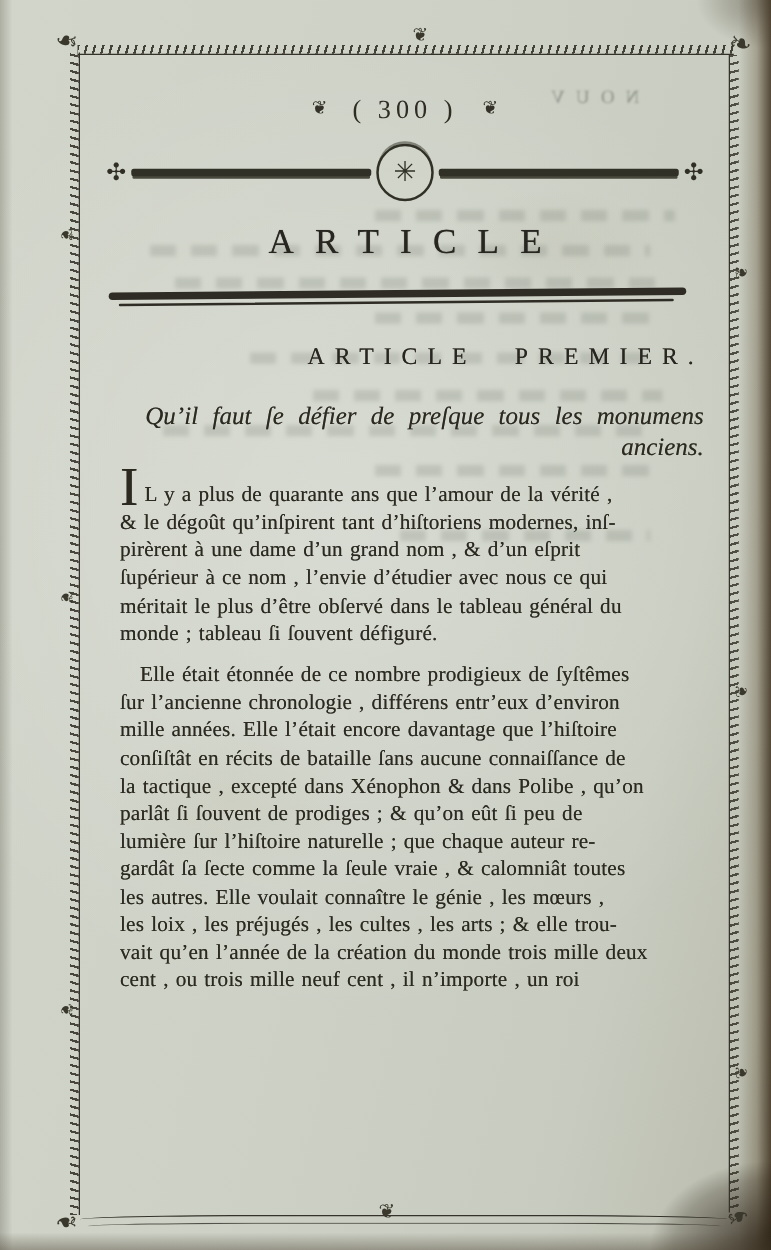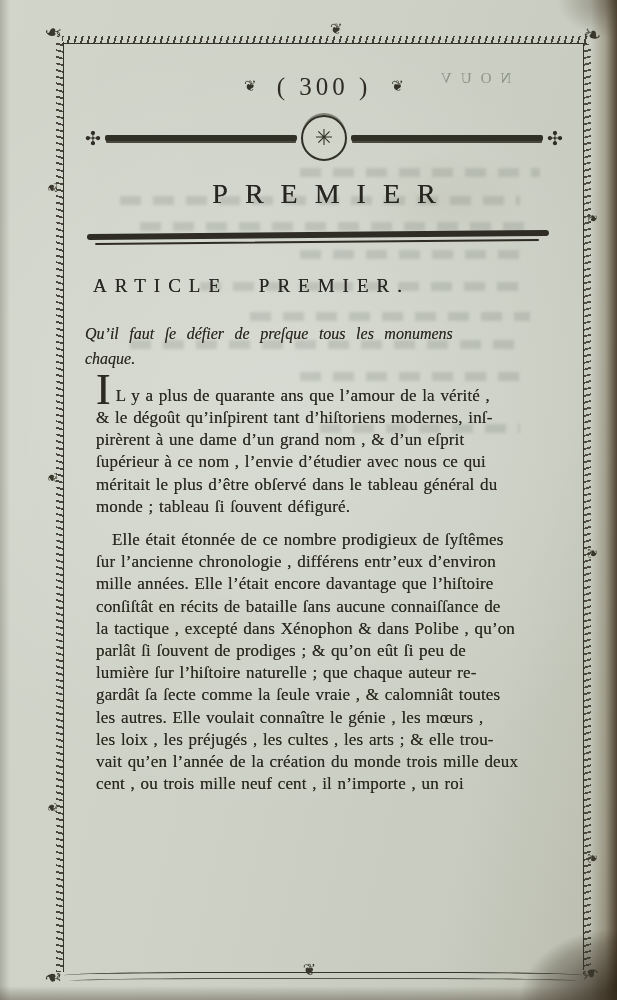--- a/index.html
+++ b/index.html
@@ -54,43 +54,43 @@
   .fl-br{right:18px; bottom:16px; font-size:22px; transform:scale(1,-1) rotate(10deg);}
   .fl-topcenter{left:330px; top:22px; font-size:15px;}
   .sprig{position:absolute; font-size:13px; color:#3a382c;}
   .sp-l{left:47px; transform:rotate(90deg);}
   .sp-r{right:18px; transform:rotate(-90deg);}
 
   
   .content{position:absolute; left:85px; top:0; width:478px; z-index:3;}
 
   .pageno-row{margin-top:74px; display:flex; justify-content:center; align-items:center; gap:20px; height:26px;}
-  .pageno{font-size:25px; letter-spacing:4px; color:#2e2c23;}
+  .pageno{font-size:21px; letter-spacing:4px; color:#2e2c23;}
   .fleuron{font-size:15px; color:#343228; transform:translateY(-1px);}
 
   .divider1{margin-top:16px; display:flex; align-items:center; height:44px;}
   .d1-end{font-size:19px; color:#302e25;}
   .d1-bar{flex:1; height:6px; background:#313026; box-shadow:0 3px 0 -1px rgba(49,48,38,.85); margin:0 4px; border-radius:2px;}
   .d1-medal{width:42px; height:42px; border:2.4px solid #313026; border-radius:50%;
     display:flex; align-items:center; justify-content:center; font-size:22px; color:#313026;
     box-shadow:0 -3px 0 -1px rgba(49,48,38,.5); background:rgba(210,213,202,.6);}
 
   .title-main{margin-top:18px; text-align:center; font-size:28px; letter-spacing:17px; text-indent:17px;
     color:#282620; text-shadow:0 0 .6px rgba(40,38,30,.8);}
   .title-sub{margin-top:16px; text-align:center; font-style:italic; font-size:22px;
     letter-spacing:5px; word-spacing:12px; text-indent:5px; color:#282620; text-shadow:0 0 .5px rgba(40,38,30,.7);}
 
   .rule2{margin-top:22px; margin-left:2px; width:462px; transform:rotate(-0.5deg);}
   .rule2 .r-thick{height:5.5px; background:#2e2c24; border-radius:3px;}
   .rule2 .r-thin{height:1.8px; background:#2e2c24; margin-top:3.5px; margin-left:8px; width:96%; border-radius:2px;}
 
-  .article-heading{margin-top:32px; text-align:left; font-size:19px; letter-spacing:8px;
+  .article-heading{margin-top:32px; text-align:right; font-size:19px; letter-spacing:8px;
     word-spacing:18px; text-indent:8px; color:#282620; text-shadow:0 0 .5px rgba(40,38,30,.75);}
 
-  .epigraph{margin-top:24px; text-align:left; font-style:italic; font-size:16px;
+  .epigraph{margin-top:24px; text-align:right; font-style:italic; font-size:20px;
     line-height:25px; word-spacing:6.5px; color:#2b2920; text-shadow:0 0 .4px rgba(40,38,30,.6);}
 
   .paragraphs{margin-top:14px;}
   .para{margin:11px; white-space:pre-line; font-size:17px; line-height:22.2px;
     letter-spacing:.15px; word-spacing:1.2px; text-indent:16px;
     text-shadow:0 0 .45px rgba(40,38,30,.7);}
   .para.first{text-indent:0;}
   .dropcap{font-size:44px; line-height:0; position:relative; top:3px; margin-right:4px; letter-spacing:1px;}
 </style>
 </head>
@@ -142,32 +142,32 @@
     <div class="divider1">
       <span class="d1-end">✣</span>
       <div class="d1-bar"></div>
       <div class="d1-medal">
         <span>✳</span>
       </div>
       <div class="d1-bar"></div>
       <span class="d1-end">✣</span>
     </div>
 
-    <div class="title-main">PREMIER</div>
+    <div class="title-main">ARTICLE</div>
 
     <div class="rule2">
       <div class="r-thick"></div>
         <div class="r-thin"></div>
     </div>
 
     <div class="article-heading">ARTICLE PREMIER.</div>
 
     <div class="epigraph">
         <div>Qu’il faut ſe défier de preſque tous les monumens</div>
-        <div>chaque.</div>
+        <div>anciens.</div>
       </div>
 
     <div class="paragraphs">
         <p class="para first"><span class="dropcap">I</span>L y a plus de quarante ans que l’amour de la vérité ,
 &amp; le dégoût qu’inſpirent tant d’hiſtoriens modernes, inſ-
 pirèrent à une dame d’un grand nom , &amp; d’un eſprit
 ſupérieur à ce nom , l’envie d’étudier avec nous ce qui
 méritait le plus d’être obſervé dans le tableau général du
 monde ; tableau ſi ſouvent défiguré.</p>
         <p class="para">Elle était étonnée de ce nombre prodigieux de ſyſtêmes

